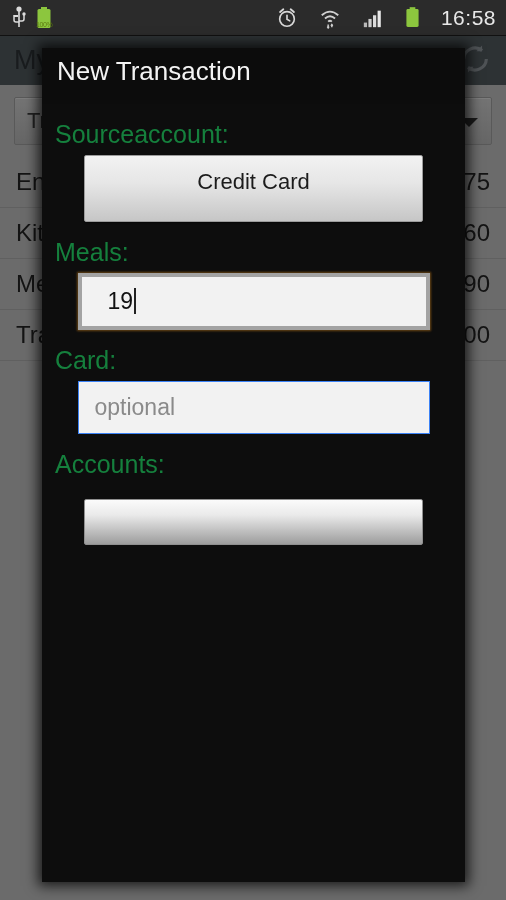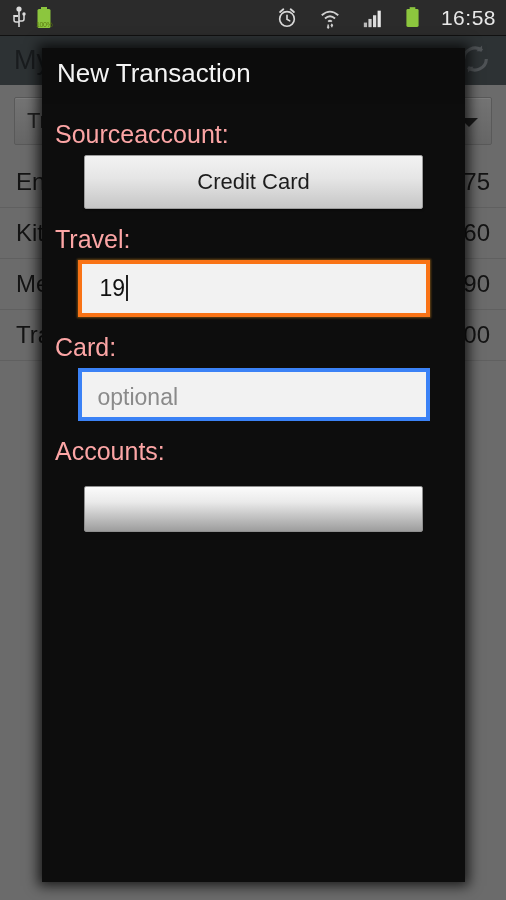--- a/index.html
+++ b/index.html
@@ -88,64 +88,64 @@
     position: absolute;
     left: 42px; top: 48px;
     width: 423px; height: 834px;
     background: #0d0d0d;
     box-shadow: 0 0 12px 4px rgba(0,0,0,.75);
     overflow: hidden;
   }
   #dialog-header {
     height: 56px;
     background: rgba(13,13,13,.88);
-    display: flex; align-items: center;
-    padding: 0 0 6px 15px;
+    display: flex; align-items: flex-start;
+    padding: 8px 0 6px 15px;
   }
   #dialog-title {
     color: #f4f4f4; font-size: 26px;
     font-family: "Liberation Sans", sans-serif;
   }
   #dialog-body { padding: 0; }
 
   .field-label {
-    color: #fca5a5; font-size: 25px;
+    color: #15803d; font-size: 25px;
     padding: 0 0 6px 13px;
     font-family: "Liberation Sans", sans-serif;
   }
   .field-group { padding-top: 16px; }
 
   .btn {
     display: block;
     margin: 0 auto;
-    width: 339px; height: 54px;
+    width: 339px; height: 67px;
     background: linear-gradient(#f2f2f2 0%, #e6e6e6 42%, #c6c6c6 100%);
     border: 1px solid #9c9c9c;
     border-radius: 2px;
     color: #1c1c1c; font-size: 22px;
     font-family: "Liberation Sans", sans-serif;
     line-height: 52px; text-align: center;
     box-shadow: 0 1px 2px rgba(0,0,0,.55);
   }
 
   .input {
     display: block; margin: 0 auto;
     width: 352px; height: 53px;
     background: #f2f2f2;
-    border: 4px solid #3b82f6;
+    border: 1px solid #3b82f6;
     color: #111; font-size: 23px;
     line-height: 51px;
     padding-left: 16px;
     font-family: "Liberation Sans", sans-serif;
   }
   .input.focused {
     width: 352px; height: 57px; line-height: 49px;
-    border: 4px solid #f97316;
+    border: 4px solid #a3a3a3;
     box-shadow: 0 0 2px 1px rgba(247,155,30,.4);
-    padding-left: 18px;
+    padding-left: 26px;
   }
   .input .caret-bar {
     display: inline-block;
     width: 2px; height: 26px;
     background: #222;
     vertical-align: -5px;
     margin-left: 1px;
   }
   .input.placeholder { color: #8a8a8a; }
 
@@ -282,21 +282,21 @@
 
     <div id="dialog-body">
 
       <div class="field-group">
         <div class="field-label">Sourceaccount:</div>
         <div class="btn">Credit Card</div>
       </div>
 
 
       <div class="field-group">
-        <div class="field-label">Travel:</div>
+        <div class="field-label">Meals:</div>
         <div class="input focused"><span>19</span><span class="caret-bar"></span></div>
       </div>
 
       <div class="field-group">
         <div class="field-label">Card:</div>
         <div class="input placeholder" placeholder="optional">optional</div>
       </div>
 
       <div class="field-group">
         <div class="field-label">Accounts:</div>

